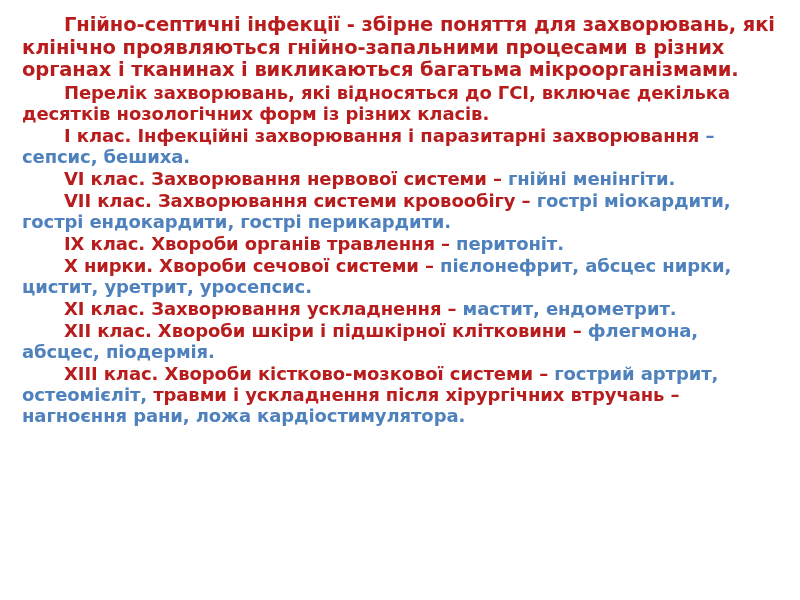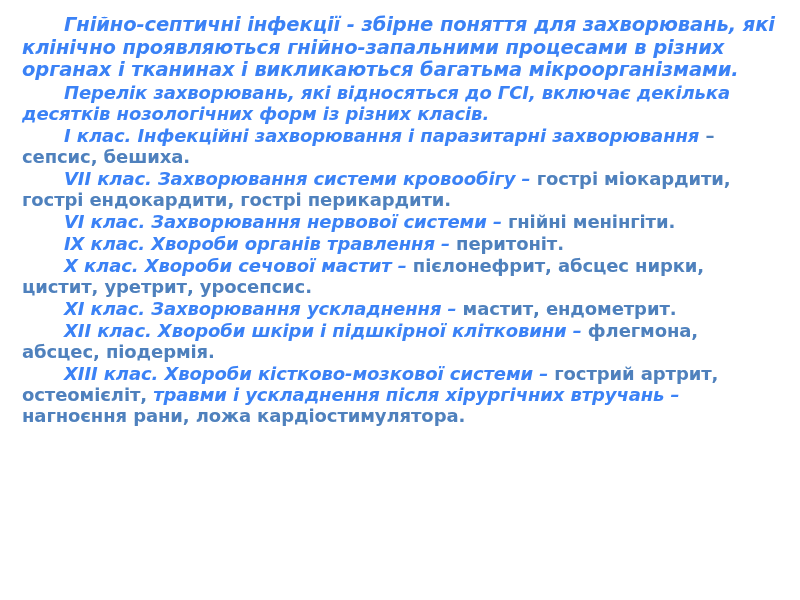--- a/index.html
+++ b/index.html
@@ -30,33 +30,32 @@
     letter-spacing: -0.1px;
     text-align: left;
   }
   .para.first {
     font-size: 19.5px;
   }
   .blue {
     color: #4f81bd;
   }
   .black {
-    color: #3b82f6;
-    font-style: italic;
+    color: #b91c1c;
   }
 </style>
 </head>
 <body>
 
 <div class="slide">
   <div id="paragraphs">
       <div class="para first"><span class="black">Гнійно-септичні інфекції - збірне поняття для захворювань, які клінічно проявляються гнійно-запальними процесами в різних органах і тканинах і викликаються багатьма мікроорганізмами.</span></div>
       <div class="para"><span class="black">Перелік захворювань, які відносяться до ГСІ, включає декілька десятків нозологічних форм із різних класів.</span></div>
       <div class="para"><span class="black">І клас. Інфекційні захворювання і паразитарні захворювання </span><span class="blue">– сепсис, бешиха.</span></div>
+      <div class="para"><span class="black">VІ клас. Захворювання нервової системи – </span><span class="blue">гнійні менінгіти.</span></div>
       <div class="para"><span class="black">VІІ клас. Захворювання системи кровообігу – </span><span class="blue"> гострі міокардити, гострі ендокардити, гострі перикардити.</span></div>
-      <div class="para"><span class="black">VІ клас. Захворювання нервової системи – </span><span class="blue">гнійні менінгіти.</span></div>
       <div class="para"><span class="black">ІХ клас. Хвороби органів травлення – </span><span class="blue">перитоніт.</span></div>
-      <div class="para"><span class="black">Х клас. Хвороби сечової мастит – </span><span class="blue">пієлонефрит, абсцес нирки, цистит, уретрит, уросепсис.</span></div>
+      <div class="para"><span class="black">Х нирки. Хвороби сечової системи – </span><span class="blue">пієлонефрит, абсцес нирки, цистит, уретрит, уросепсис.</span></div>
       <div class="para"><span class="black">ХІ клас. Захворювання ускладнення – </span><span class="blue">мастит, ендометрит.</span></div>
       <div class="para"><span class="black">ХІІ клас. Хвороби шкіри і підшкірної клітковини – </span><span class="blue">флегмона, абсцес, піодермія.</span></div>
       <div class="para"><span class="black">ХІІІ клас. Хвороби кістково-мозкової системи – </span><span class="blue">гострий артрит, остеомієліт,</span><span class="black"> травми і ускладнення після хірургічних втручань – </span><span class="blue">нагноєння рани, ложа кардіостимулятора.</span></div>
     </div>
 </div>
 
 </body></html>

